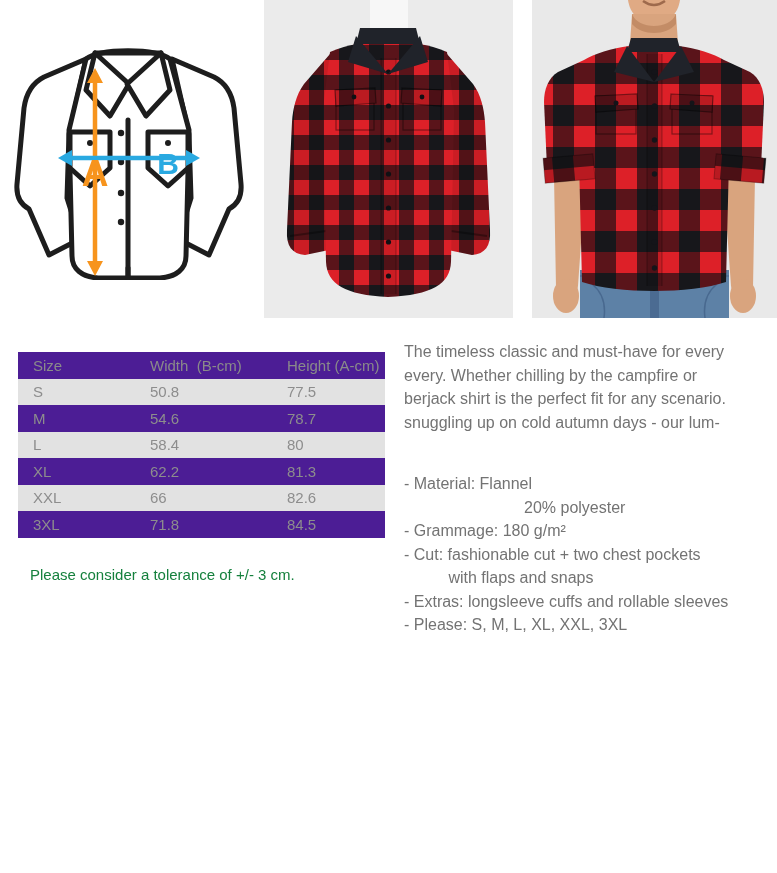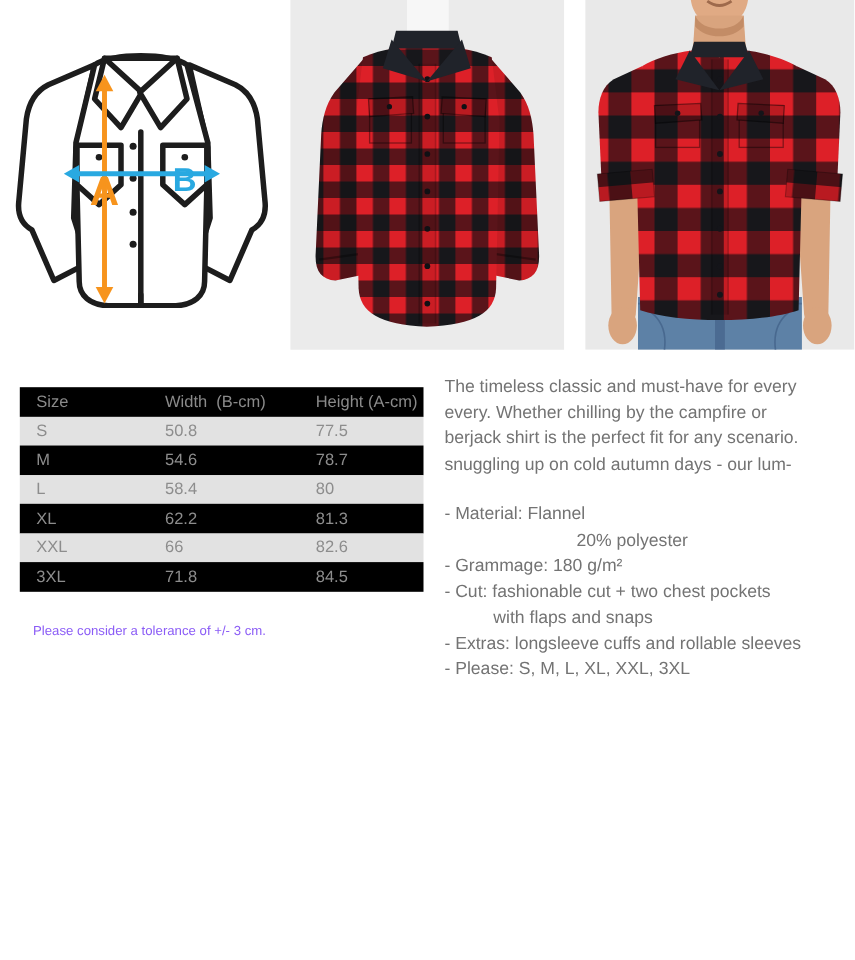--- a/index.html
+++ b/index.html
@@ -5,30 +5,30 @@
   html,body{margin:0;padding:0;background:#ffffff;}
   body{font-family:"Liberation Sans","DejaVu Sans",sans-serif;}
   .page{position:relative;width:777px;height:873px;background:#ffffff;overflow:hidden;}
   .tile{position:absolute;}
   #diagram-tile{left:10px;top:40px;width:238px;height:240px;}
   #product-tile{left:264px;top:0;width:249px;height:318px;box-shadow:inset 0 0 0 1px rgba(0,0,0,0.05);}
   #model-tile{left:532px;top:0;width:245px;height:318px;}
   .tile svg{display:block;width:100%;height:100%;}
 
   .size-table{position:absolute;left:18px;top:352px;width:367px;}
-  .t-row{display:grid;grid-template-columns:117px 137px 113px;height:26.5px;align-items:center;background:#000000;}
+  .t-row{display:grid;grid-template-columns:117px 137px 113px;height:26.5px;align-items:center;background:#4c1d95;}
   .t-row.dark{background:#e2e2e2;}
   .t-cell{padding-left:15px;font-size:15px;color:#8d8d8d;white-space:pre;overflow:hidden;}
   .t-head .t-cell{color:#8a8a8a;}
 
-  .tolerance{position:absolute;left:30px;top:566px;font-size:12px;color:#8b5cf6;}
+  .tolerance{position:absolute;left:30px;top:566px;font-size:15px;color:#15803d;}
 
   .description{position:absolute;left:404px;top:340px;width:372px;font-size:16px;line-height:23.5px;color:#737373;}
   .para-line,.spec-line{white-space:pre;}
-  .spec-lines{margin-top:22px;}
+  .spec-lines{margin-top:38px;}
 </style>
 </head>
 <body>
 
 <div class="page">
 
   <svg width="0" height="0" style="position:absolute" aria-hidden="true">
     <defs>
       <pattern id="plaid" width="30" height="30" patternUnits="userSpaceOnUse">
         <rect width="30" height="30" fill="#5a141a"></rect>

